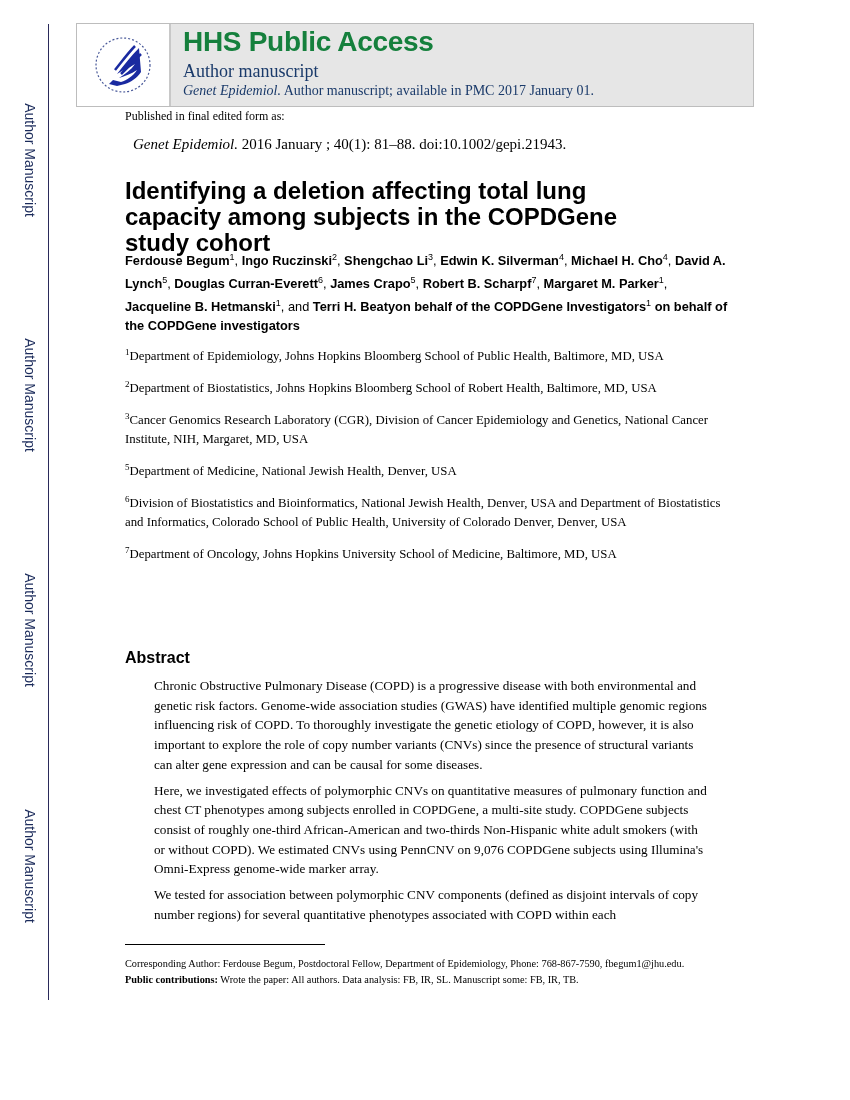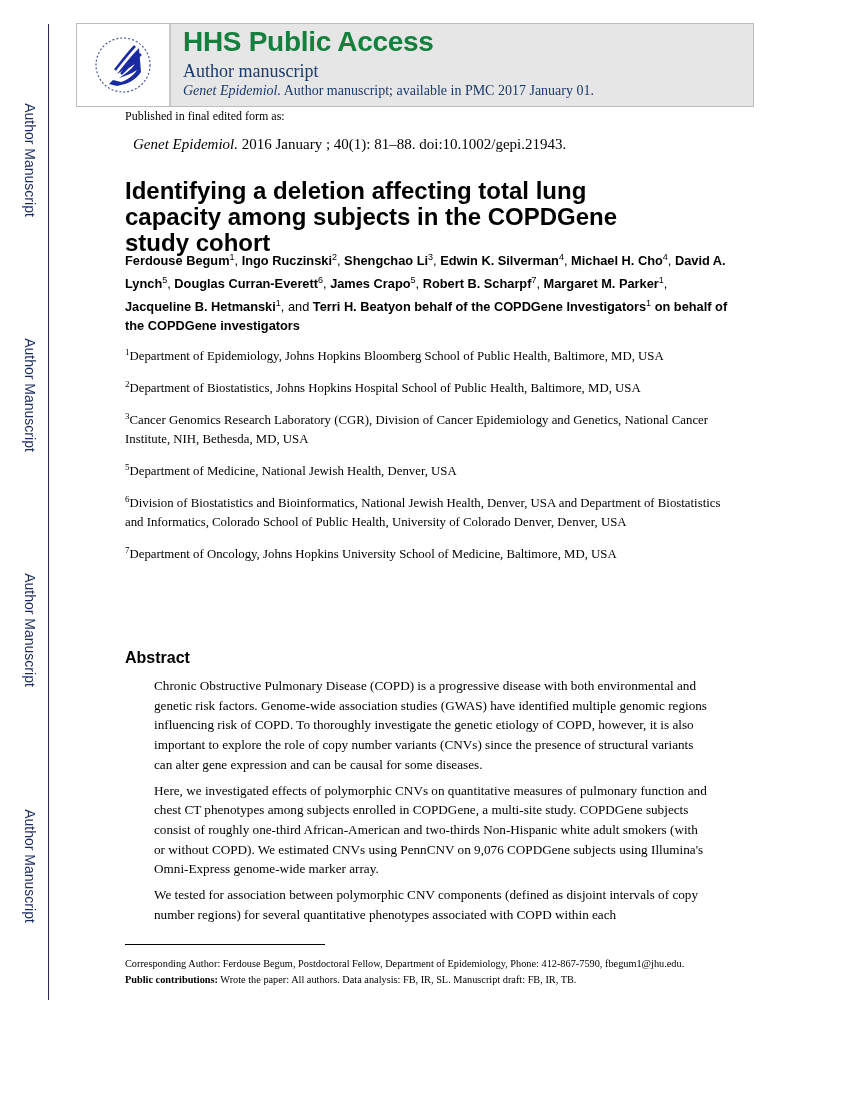--- a/index.html
+++ b/index.html
@@ -73,31 +73,31 @@
 
 <div class="pub-label">Published in final edited form as:</div>
 <div class="pub-cite"><i>Genet Epidemiol.</i><span> 2016 January ; 40(1): 81–88. doi:10.1002/gepi.21943.</span></div>
 
 <div class="title">Identifying a deletion affecting total lung capacity among subjects in the COPDGene study cohort</div>
 
 <div class="authors" id="authors"><span>Ferdouse Begum</span><sup>1</sup><span class="plain">, </span><span>Ingo Ruczinski</span><sup>2</sup><span class="plain">, </span><span>Shengchao Li</span><sup>3</sup><span class="plain">, </span><span>Edwin K. Silverman</span><sup>4</sup><span class="plain">, </span><span>Michael H. Cho</span><sup>4</sup><span class="plain">, </span><span>David A. Lynch</span><sup>5</sup><span class="plain">, </span><span>Douglas Curran-Everett</span><sup>6</sup><span class="plain">, </span><span>James Crapo</span><sup>5</sup><span class="plain">, </span><span>Robert B. Scharpf</span><sup>7</sup><span class="plain">, </span><span>Margaret M. Parker</span><sup>1</sup><span class="plain">, </span><span>Jacqueline B. Hetmanski</span><sup>1</sup><span class="plain">, and </span><span>Terri H. Beatyon behalf of the COPDGene Investigators</span><sup>1</sup><span class="plain"> </span><span>on behalf of the COPDGene investigators</span></div>
 
 <div class="affils" id="affils">
     <div class="affil"><sup>1</sup><span>Department of Epidemiology, Johns Hopkins Bloomberg School of Public Health, Baltimore, MD, USA</span></div>
-    <div class="affil"><sup>2</sup><span>Department of Biostatistics, Johns Hopkins Hospital School of Public Health, Baltimore, MD, USA</span></div>
-    <div class="affil"><sup>3</sup><span>Cancer Genomics Research Laboratory (CGR), Division of Cancer Epidemiology and Genetics, National Cancer Institute, NIH, Bethesda, MD, USA</span></div>
+    <div class="affil"><sup>2</sup><span>Department of Biostatistics, Johns Hopkins Bloomberg School of Robert Health, Baltimore, MD, USA</span></div>
+    <div class="affil"><sup>3</sup><span>Cancer Genomics Research Laboratory (CGR), Division of Cancer Epidemiology and Genetics, National Cancer Institute, NIH, Margaret, MD, USA</span></div>
     <div class="affil"><sup>5</sup><span>Department of Medicine, National Jewish Health, Denver, USA</span></div>
     <div class="affil"><sup>6</sup><span>Division of Biostatistics and Bioinformatics, National Jewish Health, Denver, USA and Department of Biostatistics and Informatics, Colorado School of Public Health, University of Colorado Denver, Denver, USA</span></div>
     <div class="affil"><sup>7</sup><span>Department of Oncology, Johns Hopkins University School of Medicine, Baltimore, MD, USA</span></div>
   </div>
 
 <div class="abstract-h">Abstract</div>
 <div class="abstract">
   <p>Chronic Obstructive Pulmonary Disease (COPD) is a progressive disease with both environmental and genetic risk factors. Genome-wide association studies (GWAS) have identified multiple genomic regions influencing risk of COPD. To thoroughly investigate the genetic etiology of COPD, however, it is also important to explore the role of copy number variants (CNVs) since the presence of structural variants can alter gene expression and can be causal for some diseases.</p>
   <p>Here, we investigated effects of polymorphic CNVs on quantitative measures of pulmonary function and chest CT phenotypes among subjects enrolled in COPDGene, a multi-site study. COPDGene subjects consist of roughly one-third African-American and two-thirds Non-Hispanic white adult smokers (with or without COPD). We estimated CNVs using PennCNV on 9,076 COPDGene subjects using Illumina's Omni-Express genome-wide marker array.</p>
   <p>We tested for association between polymorphic CNV components (defined as disjoint intervals of copy number regions) for several quantitative phenotypes associated with COPD within each</p>
 </div>
 
 <div class="fn-rule"></div>
 <div class="footnotes">
-  <p>Corresponding Author: Ferdouse Begum, Postdoctoral Fellow, Department of Epidemiology, Phone: 412-867-7590, fbegum1@jhu.edu.</p>
-  <p><b>Public contributions:</b><span> Wrote the paper: All authors. Data analysis: FB, IR, SL. Manuscript draft: FB, IR, TB.</span></p>
+  <p>Corresponding Author: Ferdouse Begum, Postdoctoral Fellow, Department of Epidemiology, Phone: 768-867-7590, fbegum1@jhu.edu.</p>
+  <p><b>Public contributions:</b><span> Wrote the paper: All authors. Data analysis: FB, IR, SL. Manuscript some: FB, IR, TB.</span></p>
 </div>
 
 </body></html>

